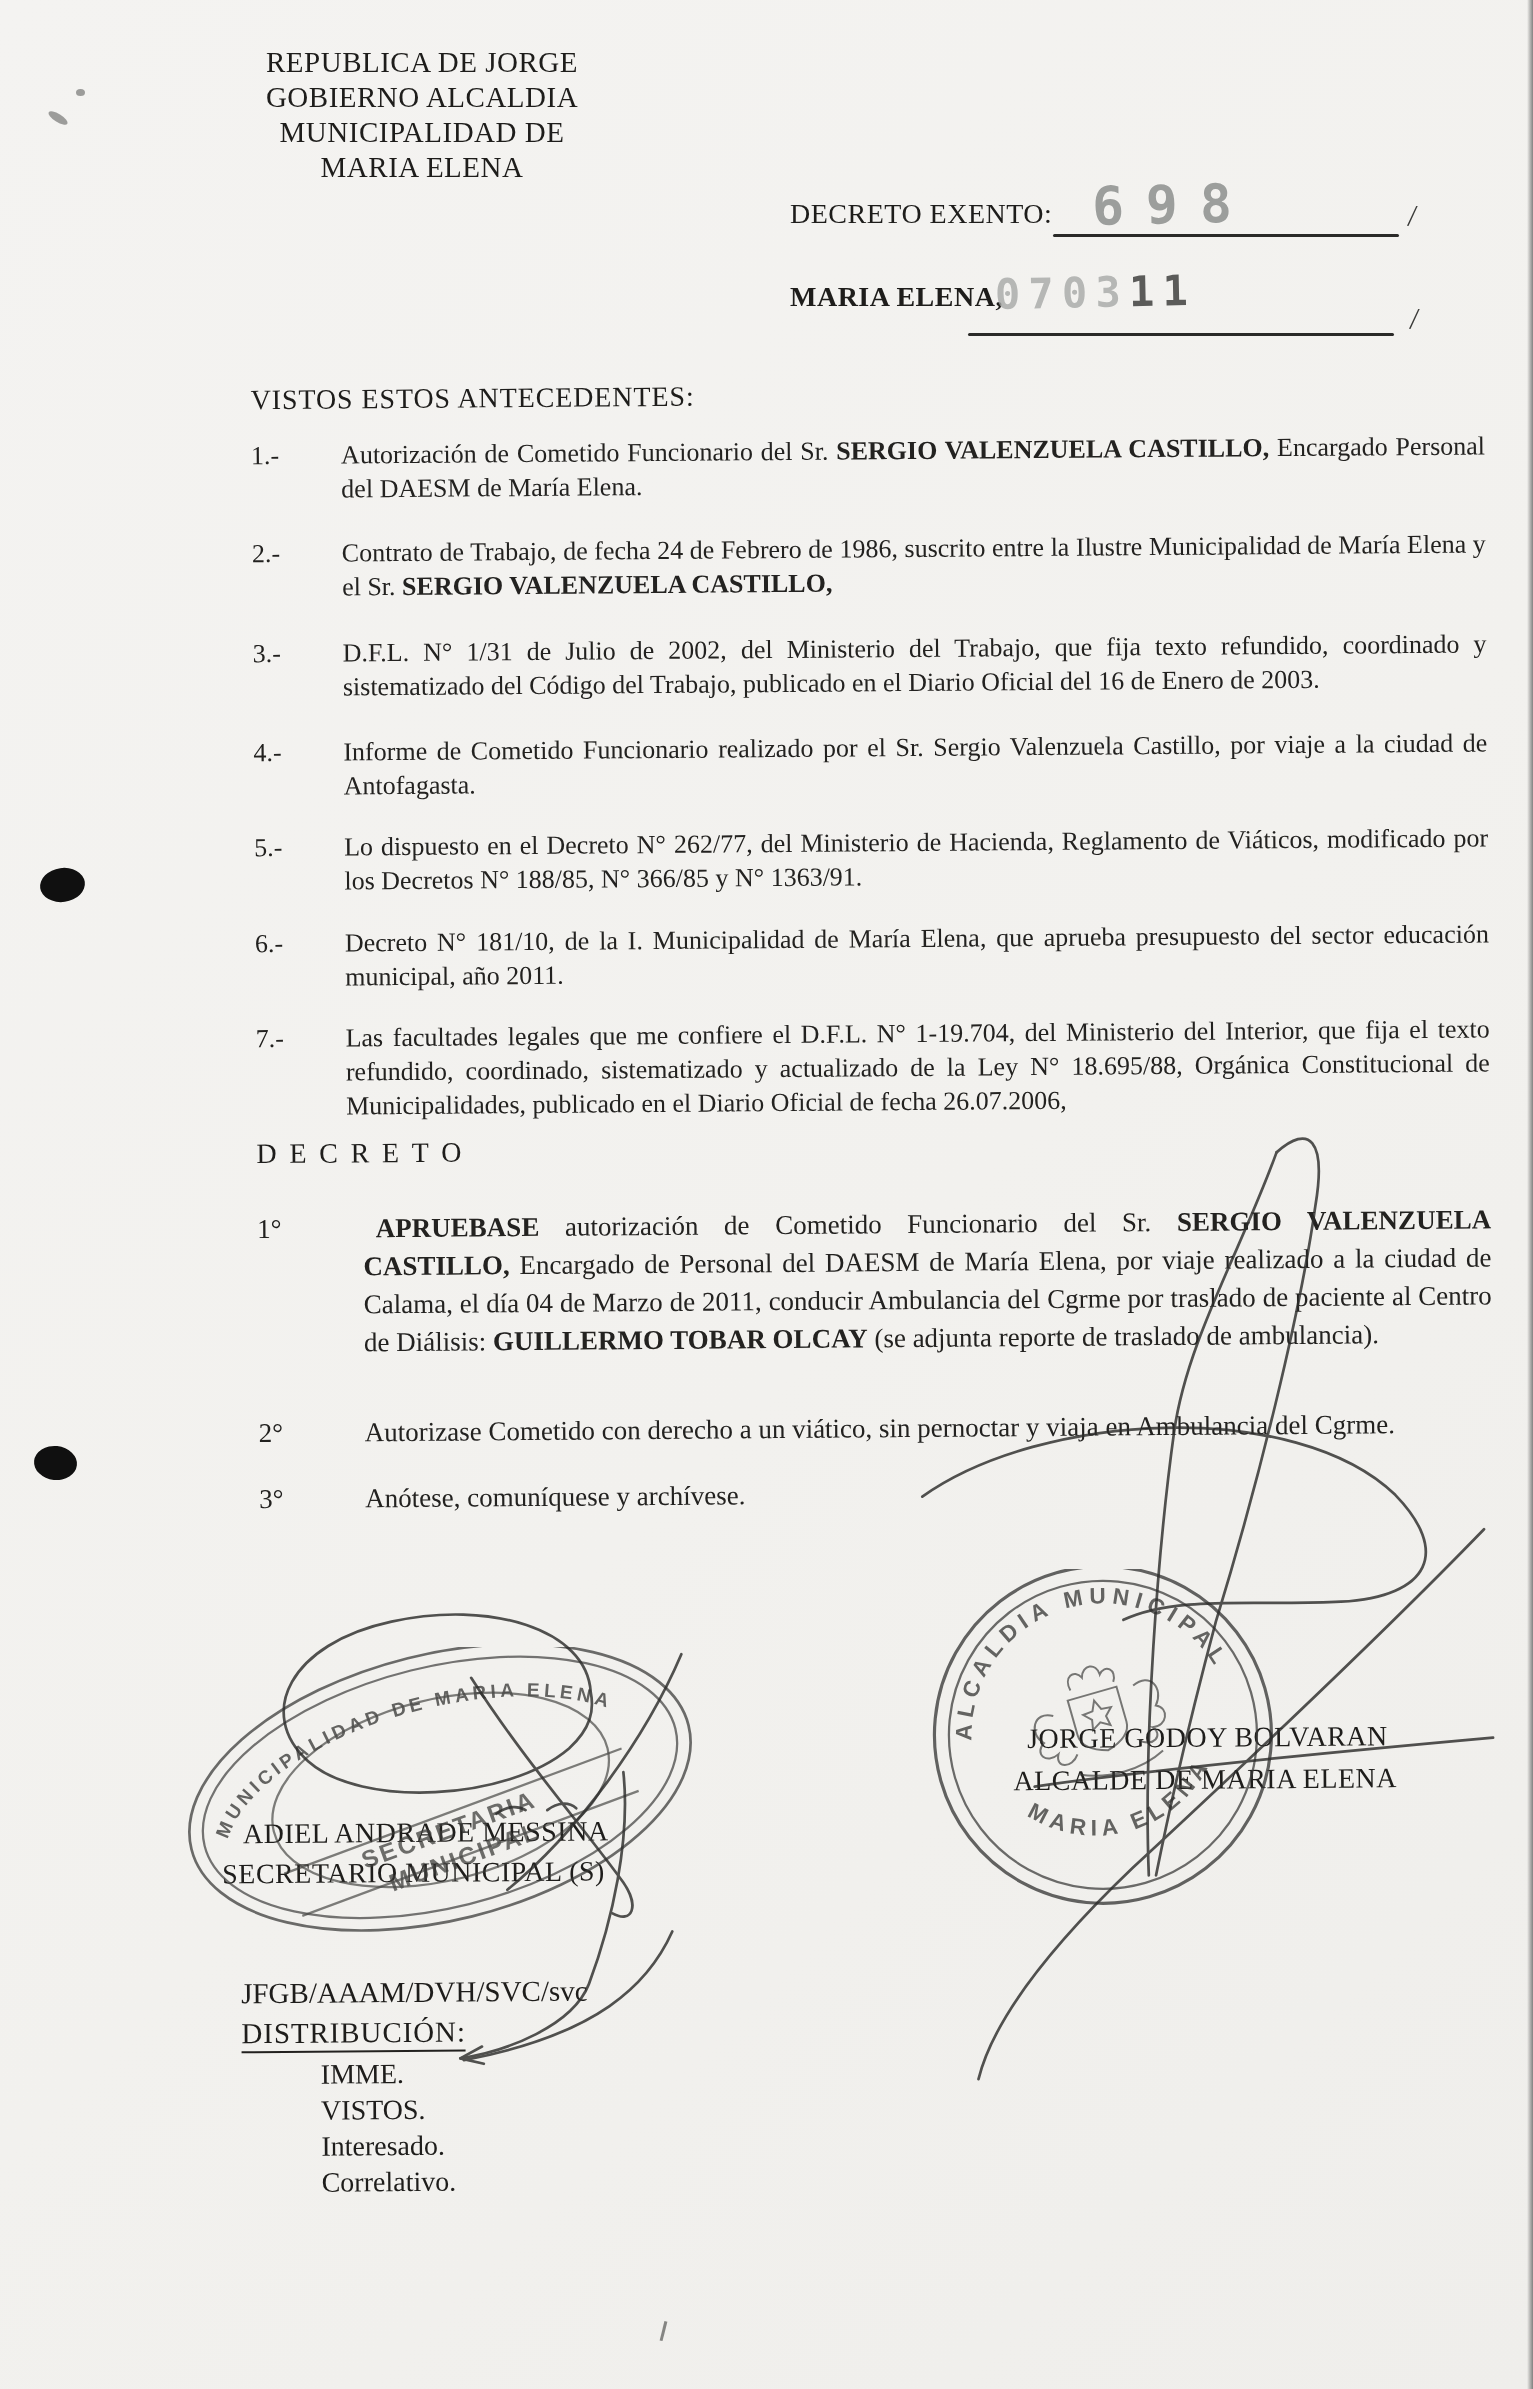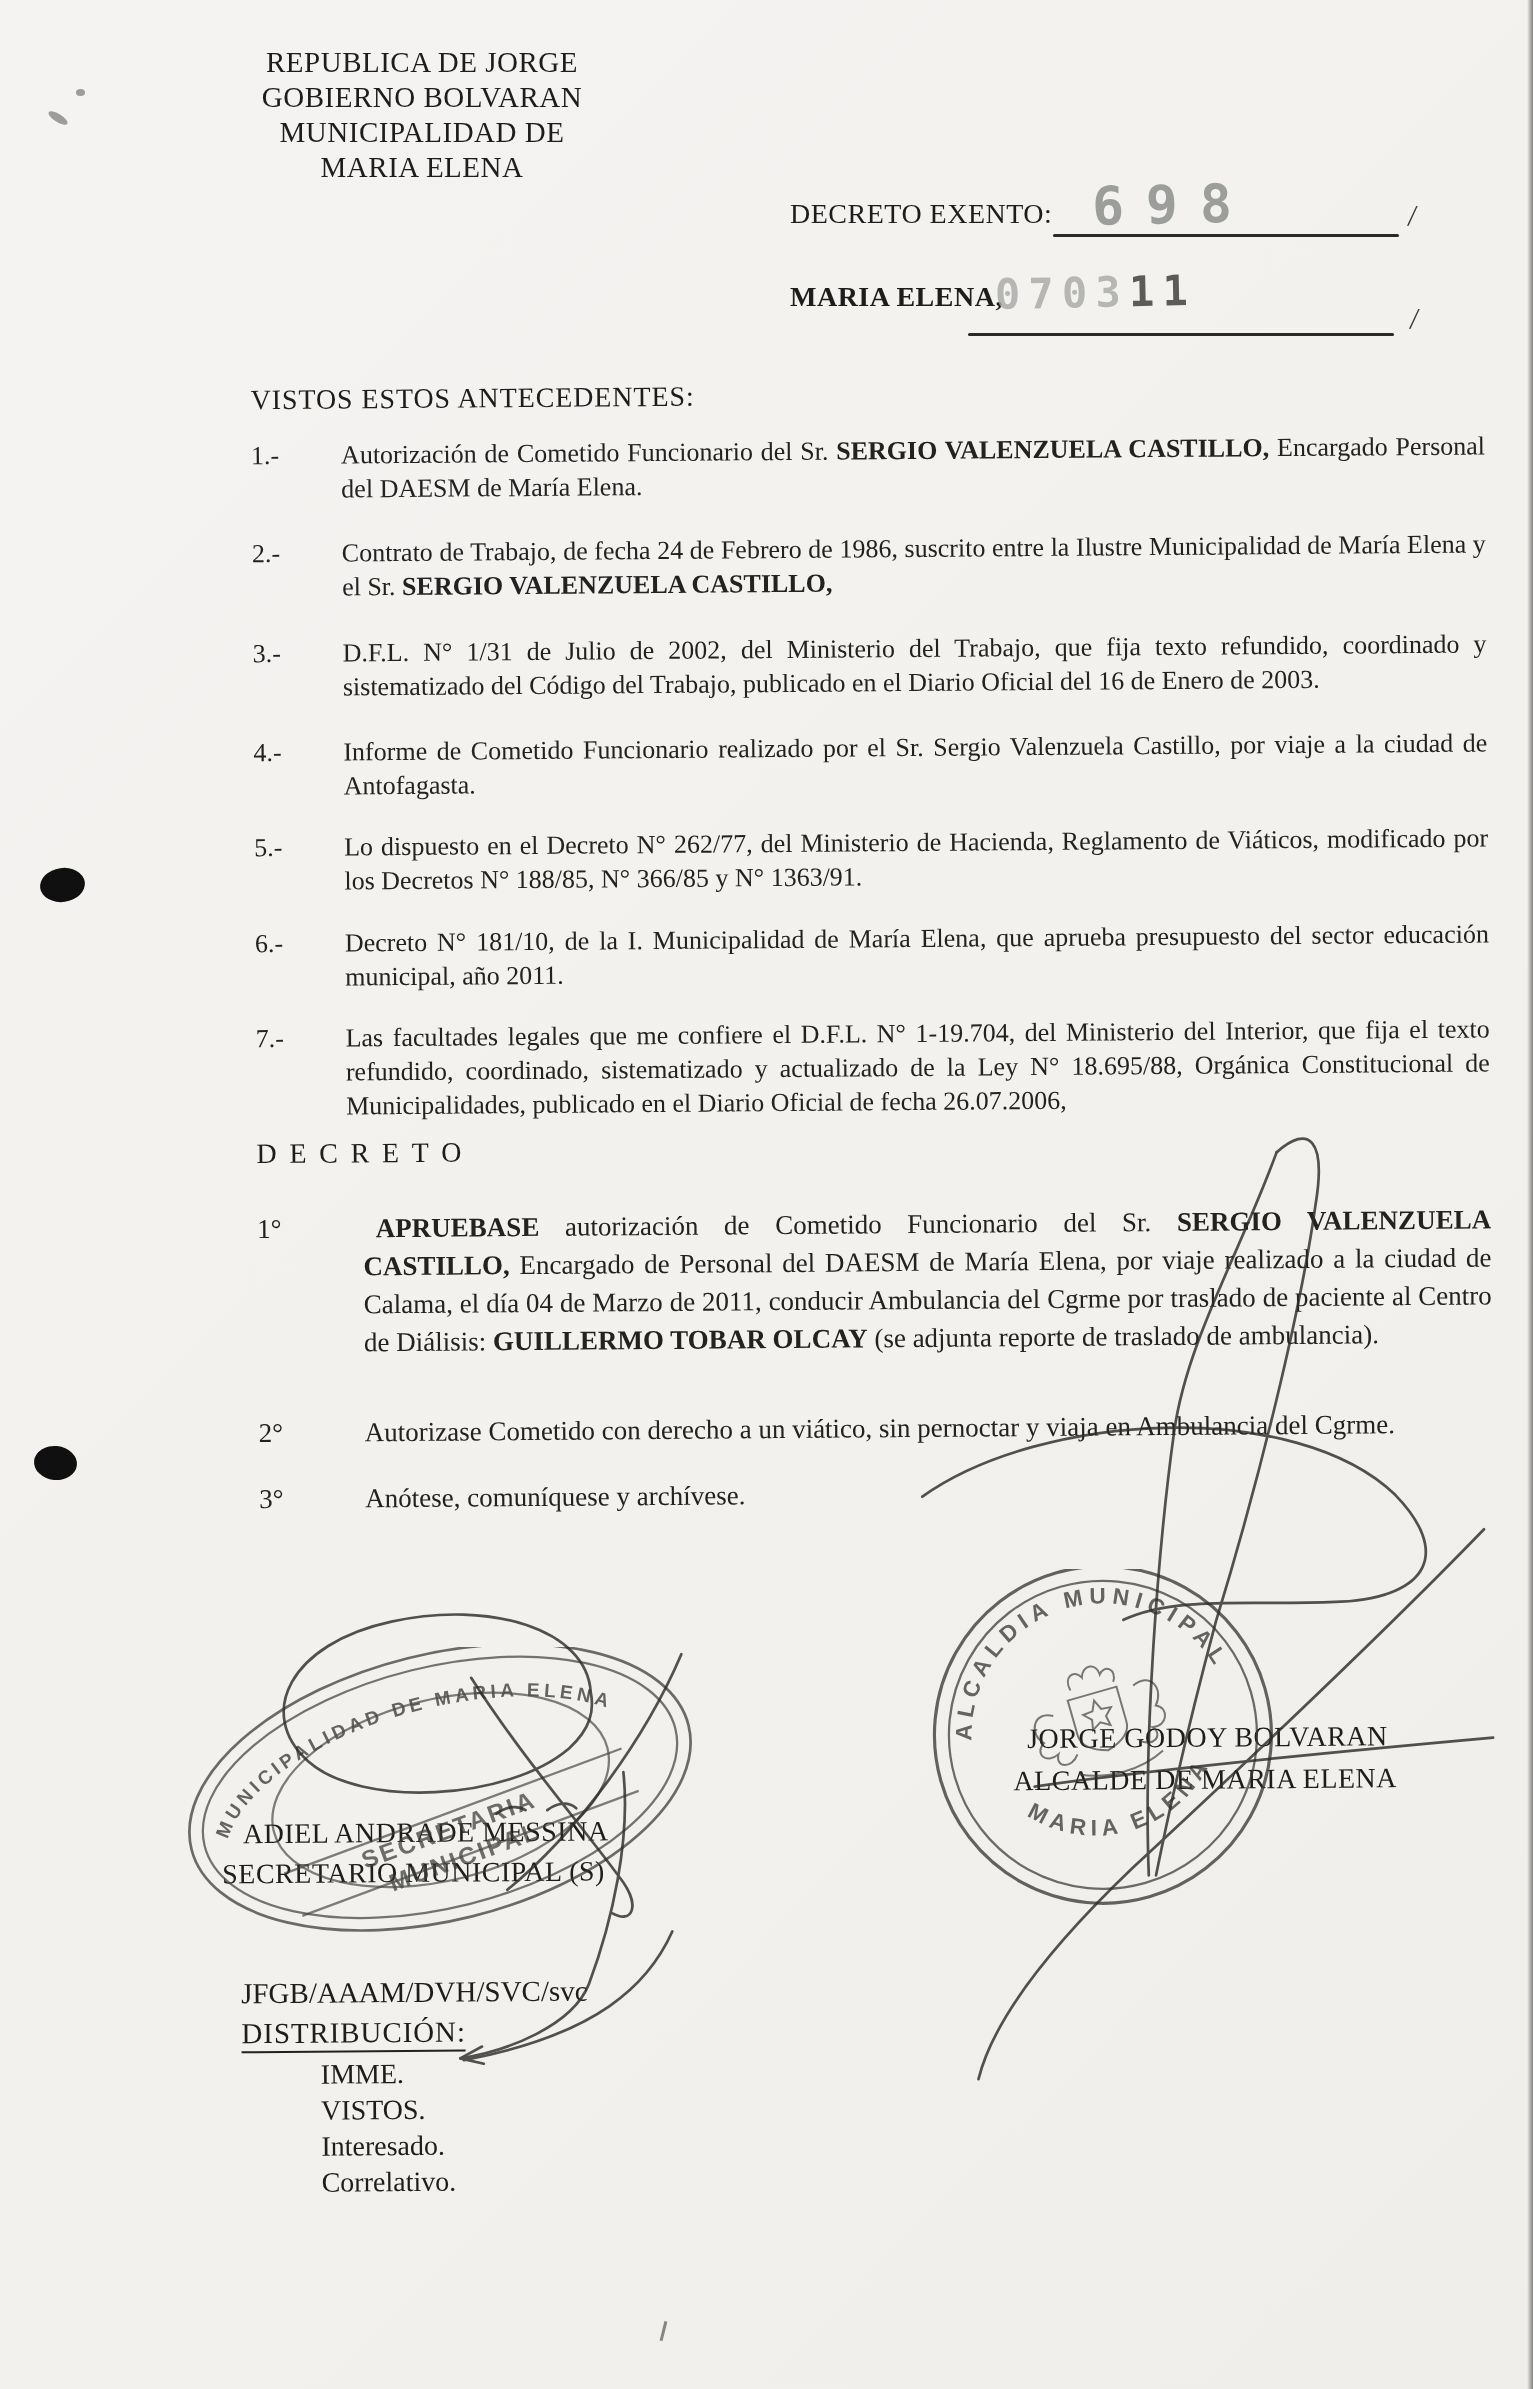--- a/index.html
+++ b/index.html
@@ -61,21 +61,21 @@
 
   <div class="abs hole" style="left:40px;top:868px;width:45px;height:34px;transform:rotate(-8deg);"></div>
   <div class="abs hole" style="left:34px;top:1446px;width:43px;height:34px;transform:rotate(6deg);"></div>
   <div class="abs speck" style="left:76px;top:89px;width:9px;height:7.2px;"></div>
   <div class="abs speck" style="left:47px;top:114px;width:22px;height:8.2px;transform:rotate(32deg);"></div>
   <div class="abs edge-strip"></div>
   <div class="abs bottom-slash"></div>
 
   <div class="abs letterhead">
     <div>REPUBLICA DE JORGE</div>
-    <div>GOBIERNO  BOLVARAN</div>
+    <div>GOBIERNO  ALCALDIA</div>
     <div>MUNICIPALIDAD DE</div>
     <div>MARIA ELENA</div>
   </div>
 
   <div class="abs field-label" style="left:790px;top:198px;">DECRETO EXENTO:</div>
   <div class="abs stamp-num num-698" style="left:1092px;top:174px;">698</div>
   <div class="abs fill-line" style="left:1053px;top:234px;width:346px;"></div>
   <div class="abs slash" style="left:1408px;top:198px;">/</div>
 
   <div class="abs field-label" style="left:790px;top:281px;font-weight:bold;">MARIA ELENA,</div>

